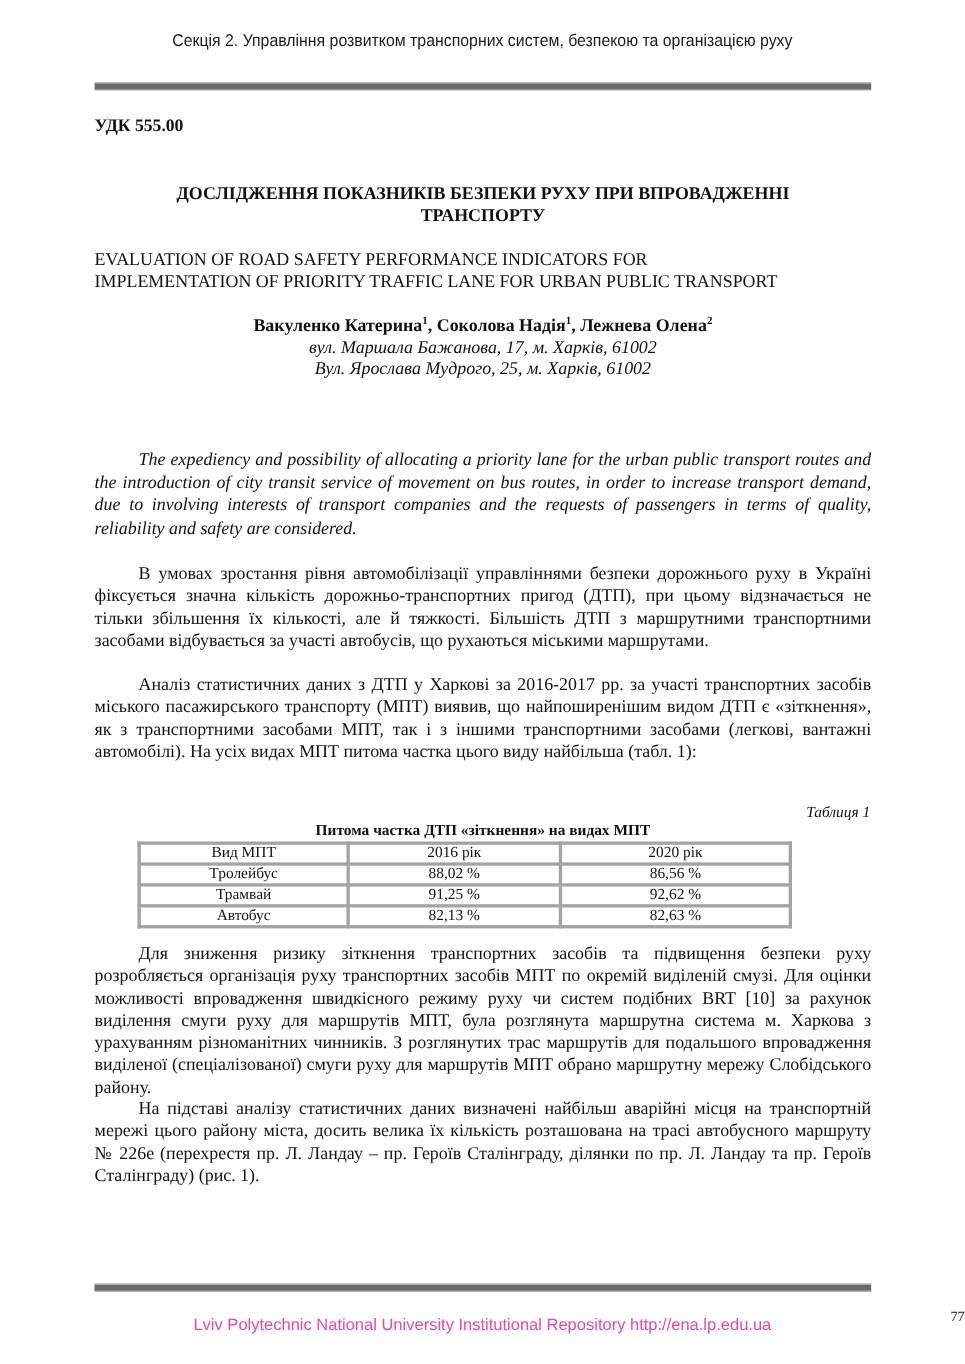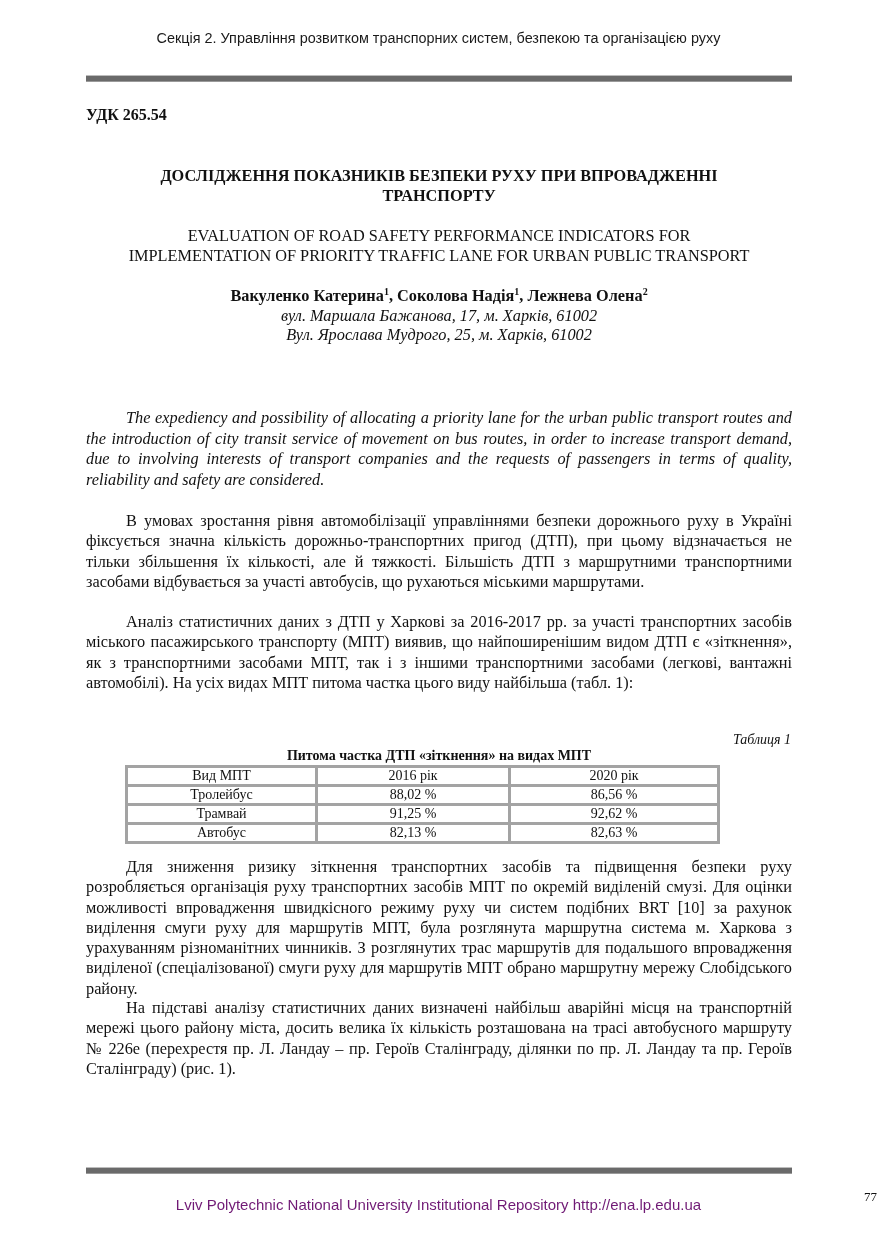--- a/index.html
+++ b/index.html
@@ -17,21 +17,21 @@
   .rule.bottom { top: 1167px; }
   .serif { font-family: "Liberation Serif", serif; }
   .udk {
     position: absolute; left: 86px; top: 106px; font-weight: bold; font-size: 16px;
   }
   .title-ua {
     position: absolute; left: 86px; width: 706px; top: 146px; text-align: center;
     font-weight: bold; font-size: 16.3px; line-height: 19.5px; margin-top: 20px;
   }
   .title-en {
-    position: absolute; left: 86px; width: 706px; top: 226px; text-align: center;
+    position: absolute; left: 86px; width: 706px; top: 226px; text-align: left;
     font-size: 16.3px; line-height: 20px;
   }
   .authors {
     position: absolute; left: 86px; width: 706px; top: 286px; text-align: center;
     font-size: 16.3px; line-height: 19.5px;
   }
   .authors .names { font-weight: bold; }
   .authors .aff { font-style: italic; }
   sup { font-size: 10px; line-height: 0; }
   .abstract {
@@ -62,30 +62,30 @@
     border: 3px solid #a3a3a3; text-align: center; padding: 0; height: 16px; line-height: 16px;
   }
   table.data-table td:first-child { width: 187px; }
   table.data-table td:nth-child(2) { width: 190px; }
   .page-number {
     position: absolute; left: 0; right: 0; top: 1189px; text-align: right;
     font-size: 13px;
   }
   .footer {
     position: absolute; left: 0; right: 0; top: 1196px; text-align: center;
-    font-family: "Liberation Sans", sans-serif; font-size: 15px; color: #701a75;
+    font-family: "Liberation Sans", sans-serif; font-size: 15px; color: #ec4899;
   }
 </style>
 </head>
 <body>
 
 <div class="running-head">Секція 2. Управління розвитком транспорних систем, безпекою та організацією руху</div>
 <div class="rule top"></div>
 
-<div class="udk serif">УДК 265.54</div>
+<div class="udk serif">УДК 555.00</div>
 
 <div class="title-ua serif">
   <div>ДОСЛІДЖЕННЯ ПОКАЗНИКІВ БЕЗПЕКИ РУХУ ПРИ ВПРОВАДЖЕННІ</div>
   <div>ТРАНСПОРТУ</div>
 </div>
 
 <div class="title-en serif">
   <div>EVALUATION OF ROAD SAFETY PERFORMANCE INDICATORS FOR</div>
   <div>IMPLEMENTATION OF PRIORITY TRAFFIC LANE FOR URBAN PUBLIC TRANSPORT</div>
 </div>

